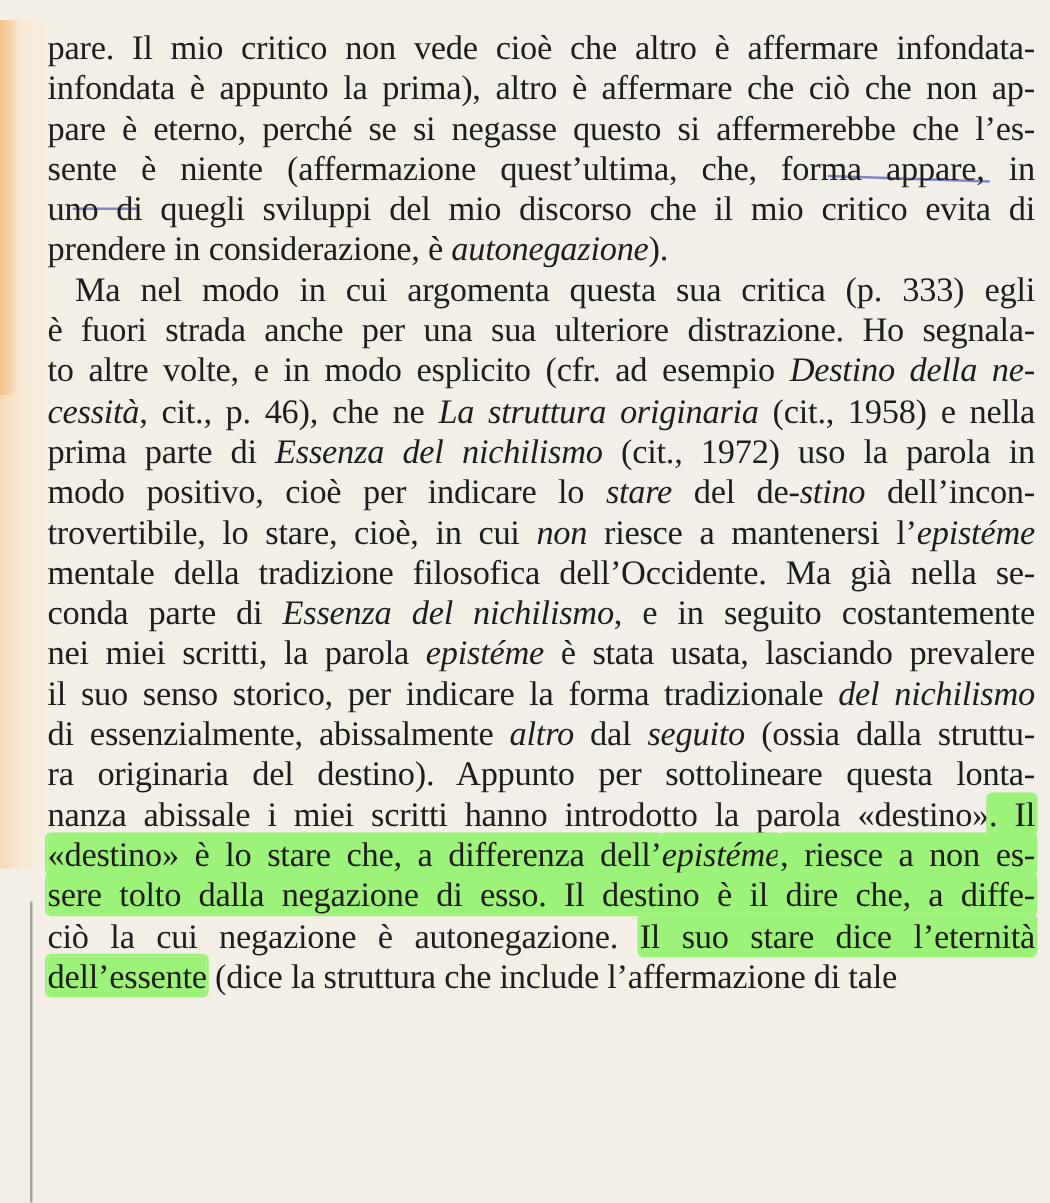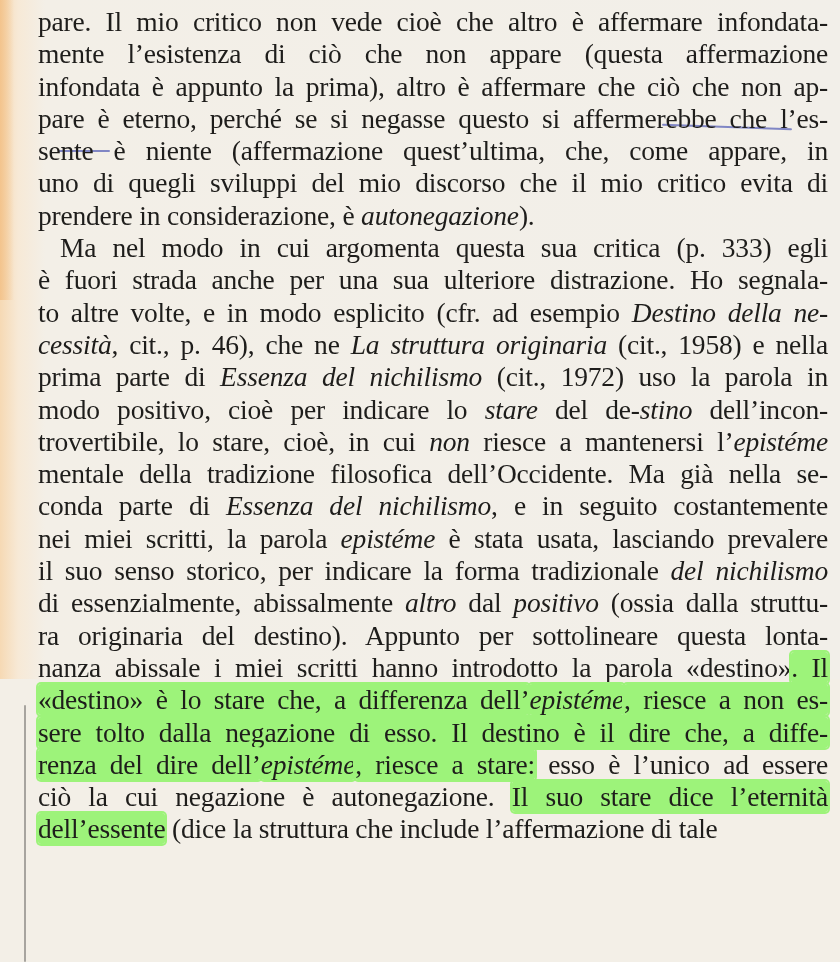--- a/index.html
+++ b/index.html
@@ -10,21 +10,21 @@
       width: 840px;
       height: 962px;
       overflow: hidden;
       background: #f3efe7;
       position: relative;
       font-family: "Liberation Serif", "DejaVu Serif", serif;
       color: #1e1d1b;
     }
     .page {
       position: absolute;
-      left: 0; top: 0;
+      left: 0; top: 16px;
       width: 840px;
       height: 679px;
       background: linear-gradient(90deg, #f6d9b4 0px, #f7e9d6 18px, #f3efe7 45px, #f2efe9 100%);
     }
     .margin-edge {
       position: absolute;
       left: 0; top: 0;
       width: 14px; height: 300px;
       background: linear-gradient(90deg, #f3c48d, rgba(246,217,180,0));
     }
@@ -79,39 +79,37 @@
 
 <div class="page">
   <div class="margin-edge"></div>
 
   <div class="pen-underline" style="left:58px; top:150px; width:52px;"></div>
   <div class="pen-underline" style="left:662px; top:126px; width:130px; transform:rotate(2deg);"></div>
   <div class="margin-line"></div>
 
   <div class="text-block" id="text-block">
       <div class="line"><span>pare. Il mio critico non vede cioè che altro è affermare infondata-</span></div>
-      <div class="line"><span>mente l’esistenza di ciò che non appare (questa affermazione</span></div>
       <div class="line"><span>infondata è appunto la prima), altro è affermare che ciò che non ap-</span></div>
       <div class="line"><span>pare è eterno, perché se si negasse questo si affermerebbe che l’es-</span></div>
-      <div class="line"><span>sente è niente (affermazione quest’ultima, che, come appare, in</span></div>
+      <div class="line"><span>sente è niente (affermazione quest’ultima, che, forma appare, in</span></div>
       <div class="line"><span>uno di quegli sviluppi del mio discorso che il mio critico evita di</span></div>
       <div class="line last"><span>prendere in considerazione, è </span><i>autonegazione</i><span>).</span></div>
       <div class="line indent"><span>Ma nel modo in cui argomenta questa sua critica (p. 333) egli</span></div>
       <div class="line"><span>è fuori strada anche per una sua ulteriore distrazione. Ho segnala-</span></div>
       <div class="line"><span>to altre volte, e in modo esplicito (cfr. ad esempio </span><i>Destino della ne-</i></div>
       <div class="line"><i>cessità</i><span>, cit., p. 46), che ne </span><i>La struttura originaria</i><span> (cit., 1958) e nella</span></div>
       <div class="line"><span>prima parte di </span><i>Essenza del nichilismo</i><span> (cit., 1972) uso la parola in</span></div>
       <div class="line"><span>modo positivo, cioè per indicare lo </span><i>stare</i><span> del de-</span><i>stino</i><span> dell’incon-</span></div>
       <div class="line"><span>trovertibile, lo stare, cioè, in cui </span><i>non</i><span> riesce a mantenersi l’</span><i>epistéme</i></div>
       <div class="line"><span>mentale della tradizione filosofica dell’Occidente. Ma già nella se-</span></div>
       <div class="line"><span>conda parte di </span><i>Essenza del nichilismo</i><span>, e in seguito costantemente</span></div>
       <div class="line"><span>nei miei scritti, la parola </span><i>epistéme</i><span> è stata usata, lasciando prevalere</span></div>
       <div class="line"><span>il suo senso storico, per indicare la forma tradizionale </span><i>del nichilismo</i></div>
-      <div class="line"><span>di essenzialmente, abissalmente </span><i>altro</i><span> dal </span><i>positivo</i><span> (ossia dalla struttu-</span></div>
+      <div class="line"><span>di essenzialmente, abissalmente </span><i>altro</i><span> dal </span><i>seguito</i><span> (ossia dalla struttu-</span></div>
       <div class="line"><span>ra originaria del destino). Appunto per sottolineare questa lonta-</span></div>
       <div class="line"><span>nanza abissale i miei scritti hanno introdotto la parola «destino»</span><span class="hl">. Il</span></div>
       <div class="line"><span class="hl">«destino» è lo stare che, a differenza dell’</span><i class="hl">epistéme</i><span class="hl">, riesce a non es-</span></div>
       <div class="line"><span class="hl">sere tolto dalla negazione di esso. Il destino è il dire che, a diffe-</span></div>
-      <div class="line"><span class="hl">renza del dire dell’</span><i class="hl">epistéme</i><span class="hl">, riesce a stare:</span><span> esso è l’unico ad essere</span></div>
       <div class="line"><span>ciò la cui negazione è autonegazione. </span><span class="hl">Il suo stare dice l’eternità</span></div>
       <div class="line last"><span class="hl">dell’essente</span><span> (dice la struttura che include l’affermazione di tale</span></div>
     </div>
 </div>
 
 </body></html>

